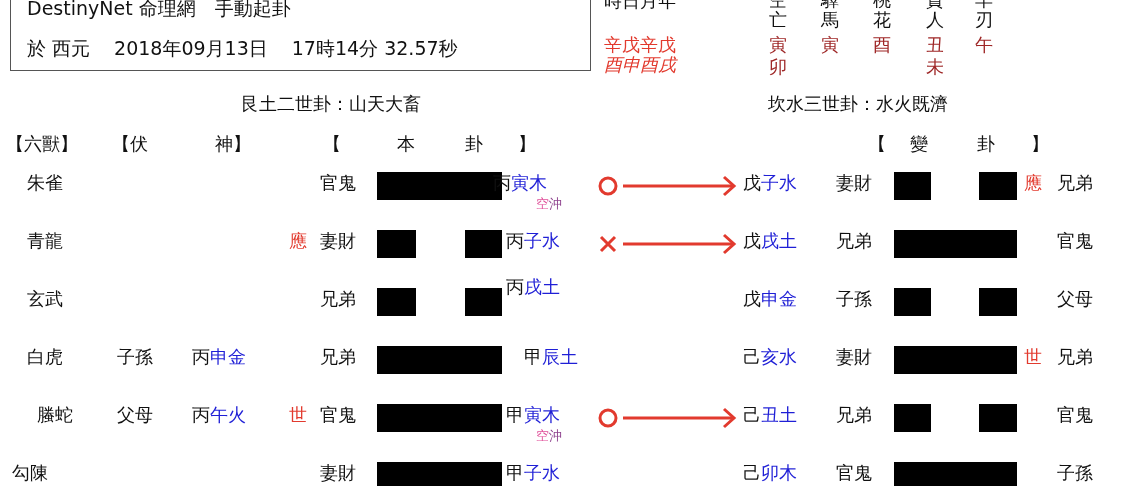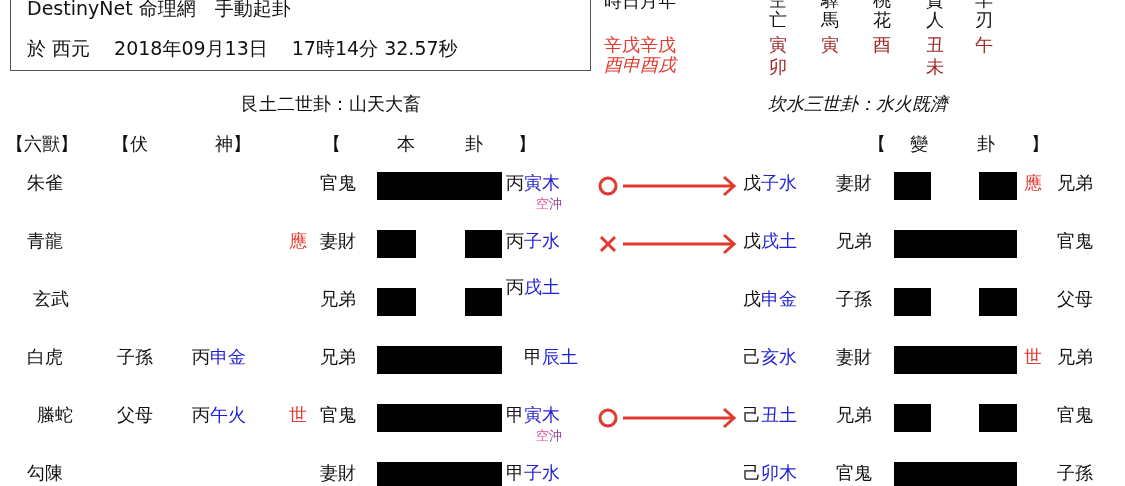--- a/index.html
+++ b/index.html
@@ -51,39 +51,39 @@
     <div class="abs t19 " style="left: 926px; top: -10px; line-height: 20px;">貴</div>
     <div class="abs t19 " style="left: 926px; top: 10px; line-height: 20px;">人</div>
     <div class="abs t19 dred" style="left: 926px; top: 35px; line-height: 20px;">丑</div>
     <div class="abs t19 dred" style="left: 926px; top: 57px; line-height: 20px;">未</div>
     <div class="abs t19 " style="left: 975px; top: -10px; line-height: 20px;">羊</div>
     <div class="abs t19 " style="left: 975px; top: 10px; line-height: 20px;">刃</div>
     <div class="abs t19 dred" style="left: 975px; top: 35px; line-height: 20px;">午</div>
   </div>
 
 <div class="abs t19" style="left:241px; top:93px;">艮土二世卦：山天大畜</div>
-<div class="abs t19" style="left:768px; top:93px;font-style:italic;">坎水三世卦：水火既濟</div>
+<div class="abs t19" style="left:768px; top:93px;">坎水三世卦：水火既濟</div>
 
 <div class="abs t19" style="left:6px; top:133px;">【六獸】</div>
 <div class="abs t19" style="left:112px; top:133px;">【伏</div>
 <div class="abs t19" style="left:215px; top:133px;">神】</div>
 <div class="abs t19" style="left:323px; top:133px;">【</div>
 <div class="abs t19" style="left:397px; top:133px;">本</div>
 <div class="abs t19" style="left:465px; top:133px;">卦</div>
 <div class="abs t19" style="left:518px; top:133px;">】</div>
 <div class="abs t19" style="left:868px; top:133px;">【</div>
 <div class="abs t19" style="left:910px; top:133px;">變</div>
 <div class="abs t19" style="left:977px; top:133px;">卦</div>
 <div class="abs t19" style="left:1031px; top:133px;">】</div>
 
 <div id="rows">
     <div class="abs t19" style="left:27px;top:172px">朱雀</div>
     <div class="abs t19" style="left:320px;top:172px">官鬼</div>
     <div class="block" style="left:377px;top:172px;width:125px"></div>
-    <div class="abs t19" style="left:506px;top:172px"><span>丙</span><span class="blue">寅木</span></div>
+    <div class="abs t19" style="left:493px;top:172px"><span>丙</span><span class="blue">寅木</span></div>
     <div class="abs small" style="left:536px;top:197px"><span class="pink">空</span><span class="purple">沖</span></div>
     <svg class="arrow" style="left:598px;top:171px" width="140" height="30">
       <circle cx="10" cy="15" r="8" fill="none" stroke="#e23a2e" stroke-width="3"></circle>
       <line x1="25" y1="15" x2="135" y2="15" stroke="#e23a2e" stroke-width="3"></line>
       <path d="M126 6 L136 15 L126 24" stroke="#e23a2e" stroke-width="3" fill="none"></path>
     </svg>
     <div class="abs t19" style="left:743px;top:172px"><span>戊</span><span class="blue">子水</span></div>
     <div class="abs t19" style="left:836px;top:172px">妻財</div>
     <div class="block" style="left:894px;top:172px;width:37px"></div>
     <div class="block" style="left:979px;top:172px;width:38px"></div>
@@ -97,21 +97,21 @@
     <div class="abs t19" style="left:506px;top:230px"><span>丙</span><span class="blue">子水</span></div>
     <svg class="arrow" style="left:598px;top:229px" width="140" height="30">
       <path d="M3 8 L17 22 M17 8 L3 22" stroke="#e23a2e" stroke-width="3" fill="none"></path>
       <line x1="25" y1="15" x2="135" y2="15" stroke="#e23a2e" stroke-width="3"></line>
       <path d="M126 6 L136 15 L126 24" stroke="#e23a2e" stroke-width="3" fill="none"></path>
     </svg>
     <div class="abs t19" style="left:743px;top:230px"><span>戊</span><span class="blue">戌土</span></div>
     <div class="abs t19" style="left:836px;top:230px">兄弟</div>
     <div class="block" style="left:894px;top:230px;width:123px"></div>
     <div class="abs t19" style="left:1057px;top:230px">官鬼</div>
-    <div class="abs t19" style="left:33px;top:288px">玄武</div>
+    <div class="abs t19" style="left:27px;top:288px">玄武</div>
     <div class="abs t19" style="left:320px;top:288px">兄弟</div>
     <div class="block" style="left:377px;top:288px;width:39px"></div>
     <div class="block" style="left:465px;top:288px;width:37px"></div>
     <div class="abs t19" style="left:506px;top:276px"><span>丙</span><span class="blue">戌土</span></div>
     <div class="abs t19" style="left:743px;top:288px"><span>戊</span><span class="blue">申金</span></div>
     <div class="abs t19" style="left:836px;top:288px">子孫</div>
     <div class="block" style="left:894px;top:288px;width:37px"></div>
     <div class="block" style="left:979px;top:288px;width:38px"></div>
     <div class="abs t19" style="left:1057px;top:288px">父母</div>
     <div class="abs t19" style="left:27px;top:346px">白虎</div>
@@ -136,21 +136,21 @@
     <svg class="arrow" style="left:598px;top:403px" width="140" height="30">
       <circle cx="10" cy="15" r="8" fill="none" stroke="#e23a2e" stroke-width="3"></circle>
       <line x1="25" y1="15" x2="135" y2="15" stroke="#e23a2e" stroke-width="3"></line>
       <path d="M126 6 L136 15 L126 24" stroke="#e23a2e" stroke-width="3" fill="none"></path>
     </svg>
     <div class="abs t19" style="left:743px;top:404px"><span>己</span><span class="blue">丑土</span></div>
     <div class="abs t19" style="left:836px;top:404px">兄弟</div>
     <div class="block" style="left:894px;top:404px;width:37px"></div>
     <div class="block" style="left:979px;top:404px;width:38px"></div>
     <div class="abs t19" style="left:1057px;top:404px">官鬼</div>
-    <div class="abs t19" style="left:27px;top:462px">勾陳</div>
+    <div class="abs t19" style="left:12px;top:462px">勾陳</div>
     <div class="abs t19" style="left:320px;top:462px">妻財</div>
     <div class="block" style="left:377px;top:462px;width:125px"></div>
     <div class="abs t19" style="left:506px;top:462px"><span>甲</span><span class="blue">子水</span></div>
     <div class="abs t19" style="left:743px;top:462px"><span>己</span><span class="blue">卯木</span></div>
     <div class="abs t19" style="left:836px;top:462px">官鬼</div>
     <div class="block" style="left:894px;top:462px;width:123px"></div>
     <div class="abs t19" style="left:1057px;top:462px">子孫</div>
   </div>
 
 </body></html>

